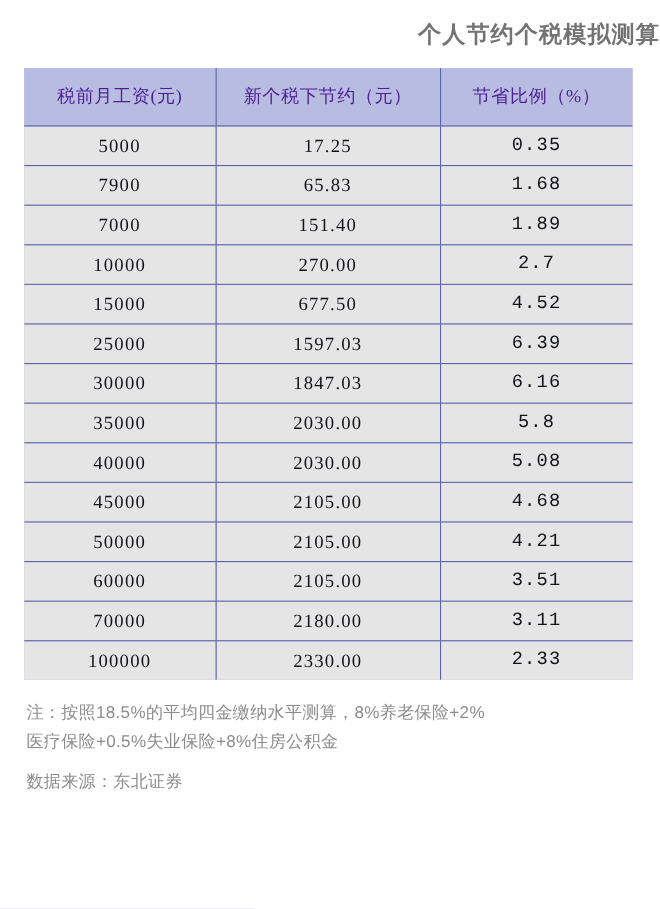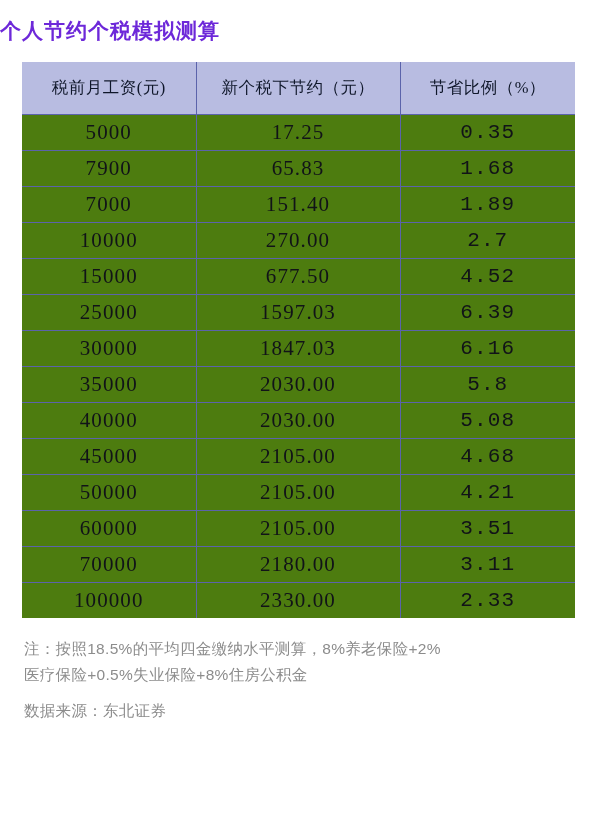--- a/index.html
+++ b/index.html
@@ -13,24 +13,24 @@
     font-family: "Liberation Serif", "DejaVu Serif", serif;
     overflow: hidden;
   }
   .page {
     position: relative;
     width: 600px;
     height: 826px;
     background: #ffffff;
   }
   .title {
-    text-align: left;
+    text-align: right;
     font-size: 21px;
     font-weight: bold;
-    color: #6d28d9;
+    color: #737373;
     letter-spacing: 1px;
     padding-top: 16px;
     padding-bottom: 0;
     line-height: 30px;
     font-family: "Liberation Serif", "DejaVu Serif", serif;
   }
   .table-wrap {
     margin: 16px 25px 0 22px;
   }
   table.data {
@@ -38,37 +38,37 @@
     border-collapse: collapse;
     table-layout: fixed;
     background: #b2b8de;
   }
   table.data col.c1 { width: 174px; }
   table.data col.c2 { width: 204px; }
   table.data col.c3 { width: 175px; }
 
   table.data th {
     background: #b8bce1;
-    color: #0f172a;
+    color: #4c1d95;
     font-size: 16.5px;
     font-weight: normal;
     height: 50px;
     text-align: center;
     vertical-align: middle;
     border-right: 1.6px solid #5b63ab;
     border-bottom: 1.6px solid #5b63ab;
     letter-spacing: 0.5px;
     font-family: "Liberation Serif", "DejaVu Serif", serif;
   }
   table.data th:last-child { border-right: none; }
 
   table.data td {
-    background: #4d7c0f;
+    background: #e5e5e5;
     color: #111318;
-    font-size: 21px;
+    font-size: 17px;
     height: 35px;
     line-height: 35px;
     text-align: center;
     vertical-align: middle;
     border-right: 1.6px solid #5b63ab;
     border-bottom: 1.4px solid #5b63ab;
     letter-spacing: 1.1px;
     font-family: "Liberation Serif", "DejaVu Serif", serif;
     padding: 0;
   }

